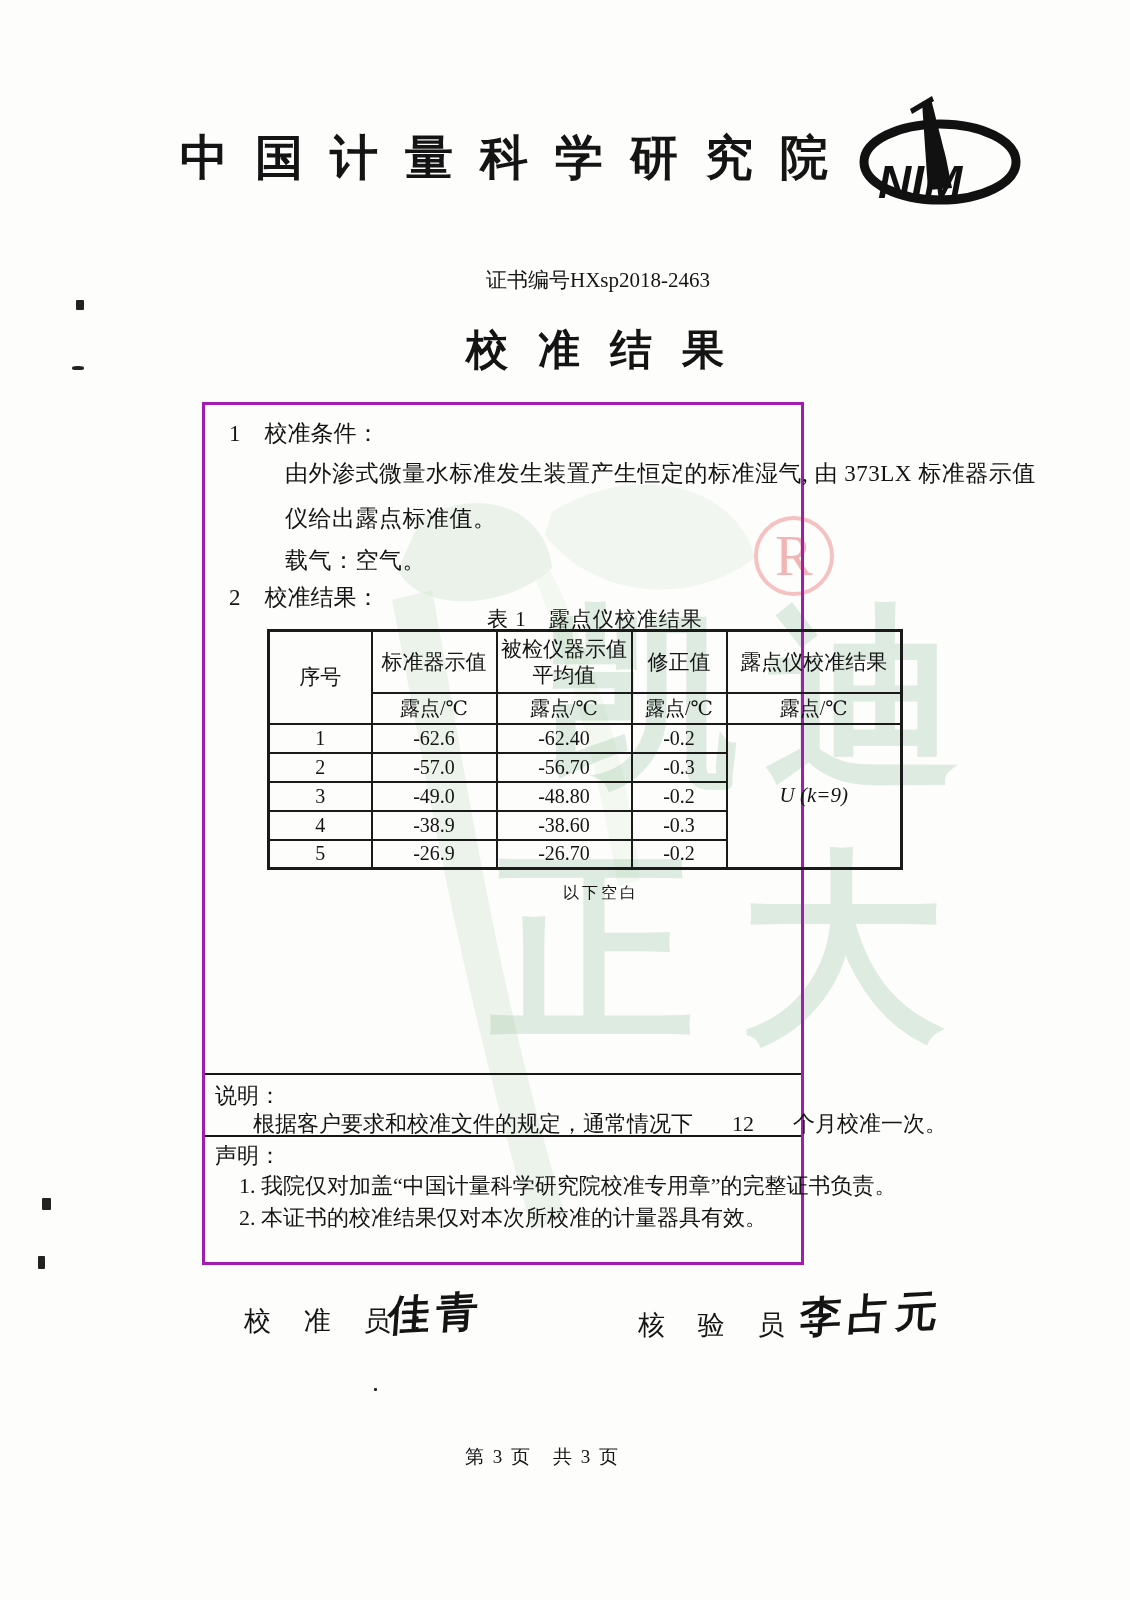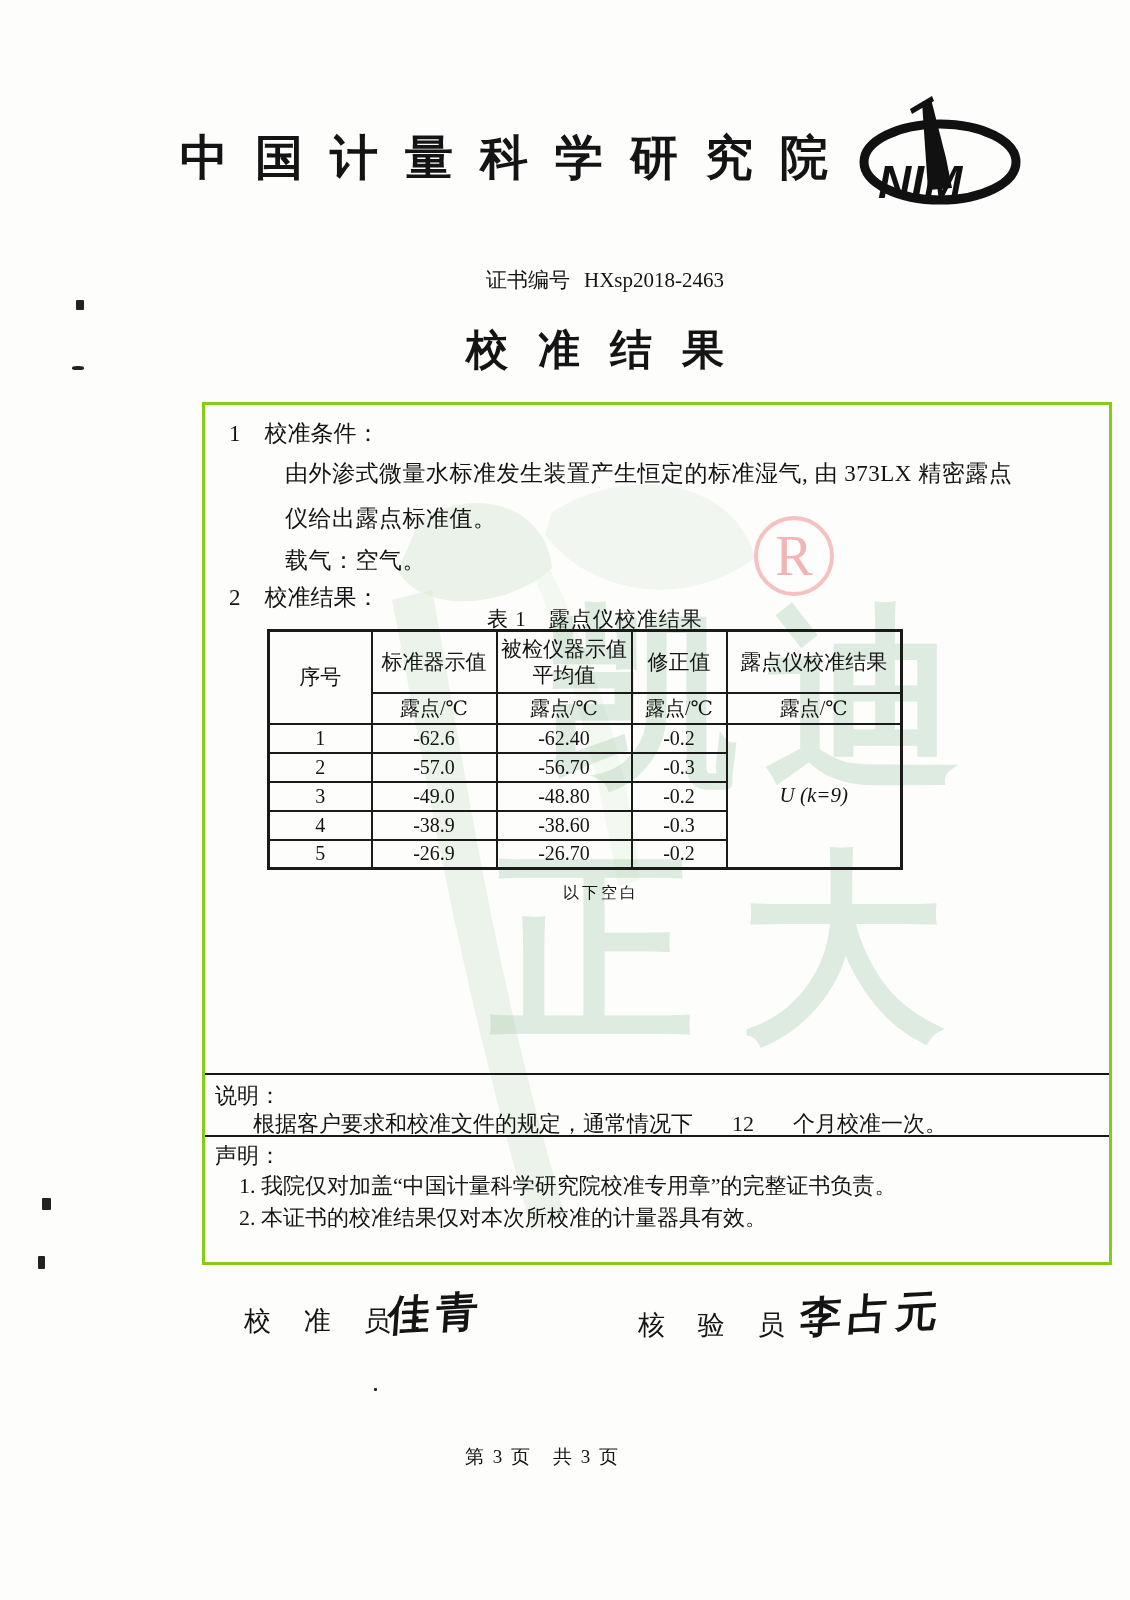--- a/index.html
+++ b/index.html
@@ -28,31 +28,31 @@
   }
 
   
   .institute {
     left:180px; top:126px; font-size:48px; font-weight:600;
     letter-spacing:27px; white-space:nowrap;
   }
   .nim-logo { left:852px; top:96px; }
 
   .cert-line { left:486px; top:266px; font-size:21px; white-space:nowrap; }
-  .cert-line .num { margin-left:14px; font-family:"Liberation Serif",serif; }
+  .cert-line .num { font-family:"Liberation Serif",serif; }
 
   .doc-title {
     left:466px; top:322px; font-size:42px; font-weight:bold;
     letter-spacing:30px; white-space:nowrap;
   }
 
   
   .main-box {
-    left:202px; top:402px; width:910px; height:863px;
-    border:3px solid #84cc16;
+    left:202px; top:402px; width:602px; height:863px;
+    border:3px solid #a21caf;
   }
   .main-box .abs { position:absolute; }
   .sec-head { font-size:23px; white-space:nowrap; }
   .sec-head .sec-num { display:inline-block; margin-right:24px; }
   .body-line { font-size:23px; white-space:nowrap; letter-spacing:0.5px; }
   .tbl-caption { font-size:21px; white-space:nowrap; letter-spacing:1px; }
 
   
   .cal-table {
     border-collapse:collapse; table-layout:fixed; width:633px;
@@ -124,21 +124,21 @@
     <span>证书编号</span><span class="num">HXsp2018-2463</span>
   </div>
 
   <div class="abs doc-title">校准结果</div>
 
   <div class="abs main-box">
 
     <div class="abs sec-head" style="left:24px;top:13px;">
       <span class="sec-num">1</span><span>校准条件：</span>
     </div>
-    <div class="abs body-line" style="left:80px;top:53px;">由外渗式微量水标准发生装置产生恒定的标准湿气, 由 373LX 精密露点</div>
+    <div class="abs body-line" style="left:80px;top:53px;">由外渗式微量水标准发生装置产生恒定的标准湿气, 由 373LX 标准器示值</div>
     <div class="abs body-line" style="left:80px;top:98px;">仪给出露点标准值。</div>
     <div class="abs body-line" style="left:80px;top:140px;">载气：空气。</div>
 
     <div class="abs sec-head" style="left:24px;top:177px;">
       <span class="sec-num">2</span><span>校准结果：</span>
     </div>
     <div class="abs tbl-caption" style="left:282px;top:200px;">表 1　露点仪校准结果</div>
 
     <table class="abs cal-table" style="left:62px;top:224px;">
       <colgroup>

